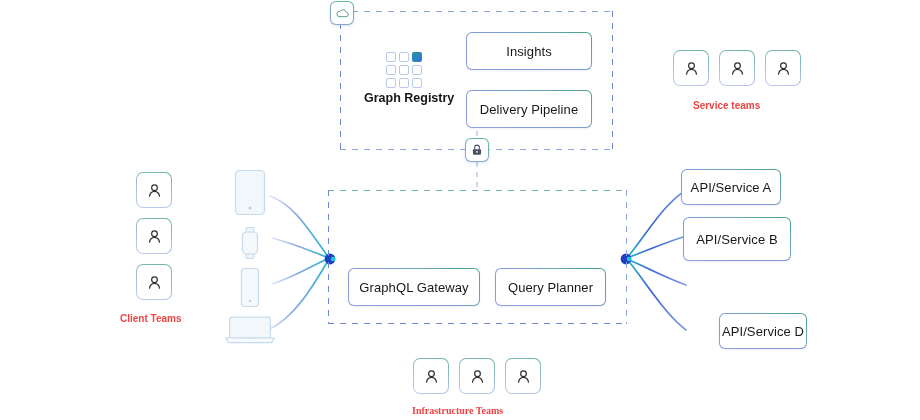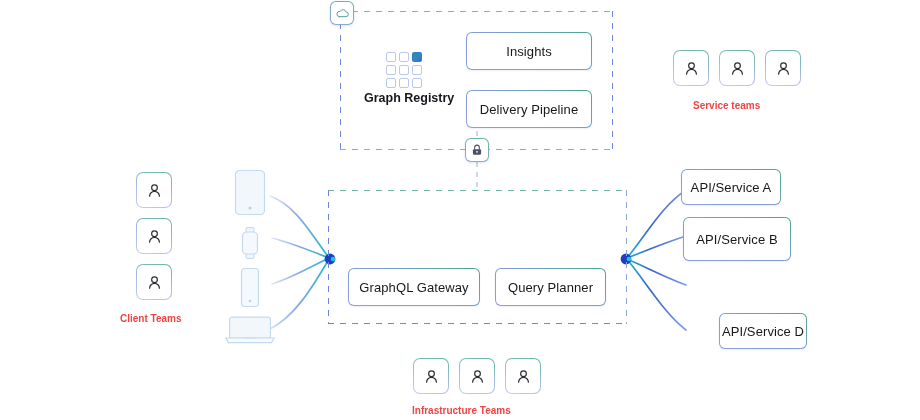--- a/index.html
+++ b/index.html
@@ -285,19 +285,19 @@
       <circle cx="12" cy="8.5" r="3.6"></circle>
       <path d="M5.8 19.2a6.2 6.2 0 0 1 12.4 0"></path>
     </svg>
   </div>
   <div class="person" style="left:505px;top:358px;">
     <svg width="19" height="19" viewBox="0 0 24 24" fill="none" stroke="#2b2d33" stroke-width="1.5" stroke-linecap="round">
       <circle cx="12" cy="8.5" r="3.6"></circle>
       <path d="M5.8 19.2a6.2 6.2 0 0 1 12.4 0"></path>
     </svg>
   </div>
-  <div class="caption" style="left:412px;top:405px;width:126px;">Infrastructure Teams</div>
+  <div class="caption" style="left:412px;top:405px;width:126px;font-family:Liberation Serif, serif;">Infrastructure Teams</div>
 
   <div class="card" style="left:681px;top:169px;width:100px;height:36px;">API/Service A</div>
   <div class="card" style="left:683px;top:217px;width:108px;height:44px;">API/Service B</div>
   <div class="card" style="left:719px;top:313px;width:88px;height:36px;">API/Service D</div>
 
 </div>
 
 </body></html>

